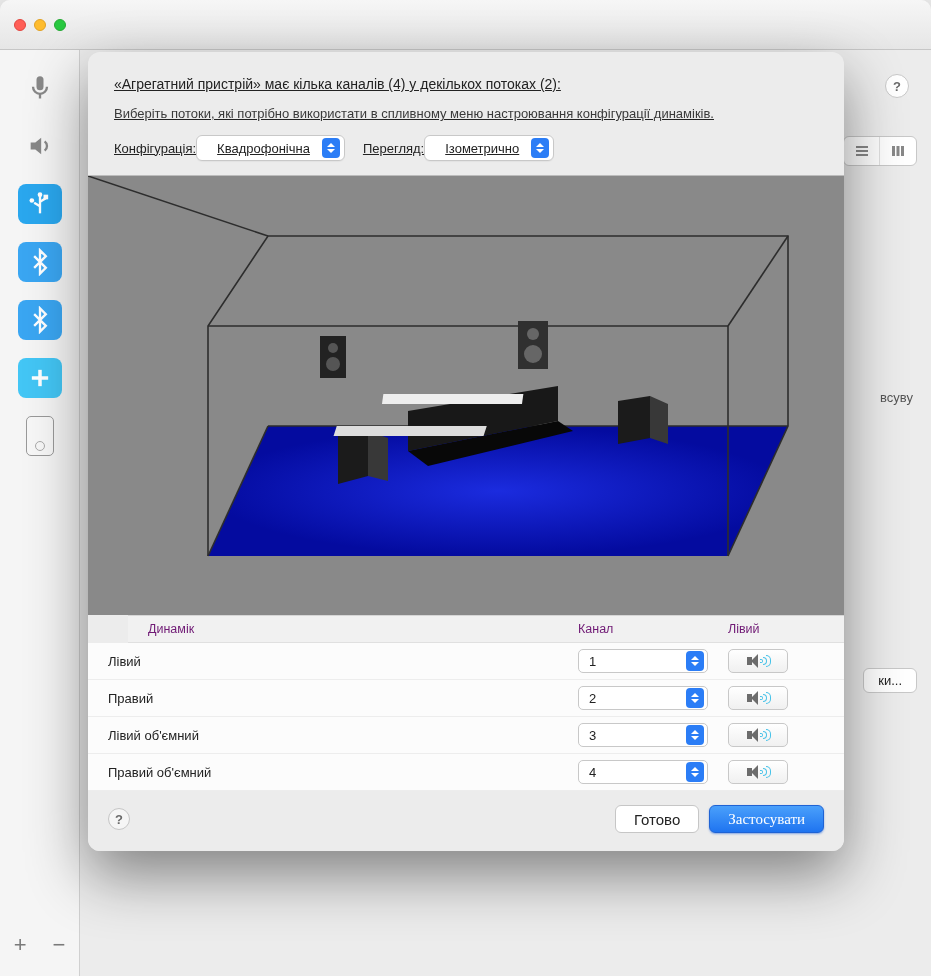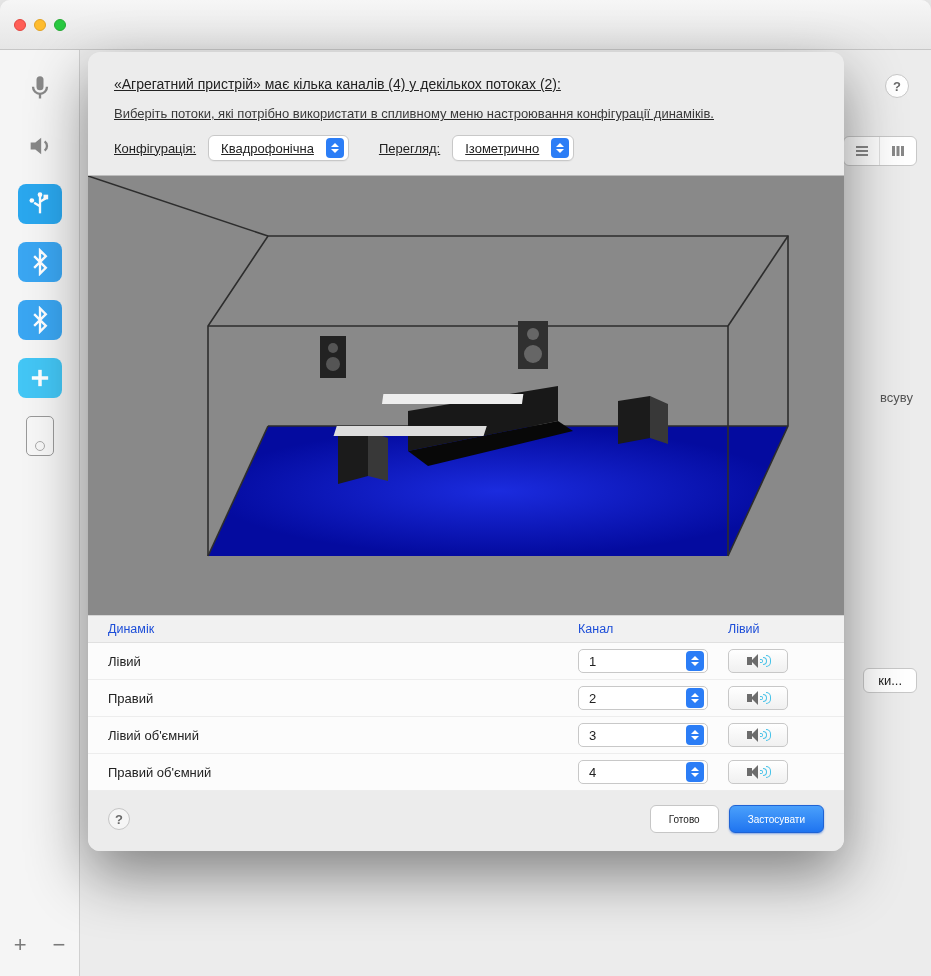--- a/index.html
+++ b/index.html
@@ -124,26 +124,26 @@
   box-shadow: inset 0 0 0 1px rgba(0,0,0,.1);
 }
 .check::after{
   content:""; position:absolute;
   left:3px; top:4px; width:8px; height:4px;
   border-left:2px solid #fff; border-bottom:2px solid #fff;
   transform:rotate(-48deg);
 }
 .hint { color:#3a3a3a; font-size:13px; margin-bottom:14px; }
 
-.config-row { display:flex; align-items:center; gap:12px; }
+.config-row { display:flex; align-items:center; }
 .lbl { font-size:13px; }
 .popup {
   display:inline-flex; align-items:center;
   background:#fff; border:1px solid #c8c8c8; border-radius:6px;
-  height:26px; padding: 0 4px 0 12px;
+  height:26px; padding: 0 4px 0 20px;
   box-shadow: 0 1px 1px rgba(0,0,0,.04);
 }
 .popup-text { padding-right:10px; }
 .stepper {
   width:18px; height:20px; background:#2b7df6; border-radius:4px;
   display:flex; flex-direction:column; align-items:center; justify-content:center;
   margin-left:2px;
 }
 .stepper::before, .stepper::after{
   content:""; width:0; height:0;
@@ -167,22 +167,23 @@
 
 .grid-header, .grid-row {
   display:grid;
   grid-template-columns: 1fr 150px 96px;
   align-items:center;
   padding: 6px 20px;
 }
 .grid-header {
   border-top:1px solid #d6d6d6;
   border-bottom:1px solid #e0e0e0;
-  font-size:12.5px; color:#1d4ed8;
+  font-size:12.5px; color:#701a75;
   background:#f1f1f1;
+  margin-left:40px;
 }
 .grid-row {
   border-bottom:1px solid #ededed;
   background:#fcfcfc;
 }
 .chan-popup {
   display:inline-flex; align-items:center; justify-content:space-between;
   background:#fff; border:1px solid #c8c8c8; border-radius:5px;
   height:24px; padding: 0 3px 0 10px; width:130px;
 }
@@ -219,27 +220,28 @@
 
 .sheet-footer {
   display:flex; align-items:center;
   padding: 14px 20px 18px 20px;
   gap:10px;
   background:#ececec;
 }
 .sheet-footer .spacer{flex:1;}
 .btn {
   height:28px; padding:0 18px; border-radius:6px;
-  font-size:10px; display:flex; align-items:center;
+  font-size:15px; display:flex; align-items:center;
   border:1px solid #c6c6c6; background:#fff;
 }
 .btn.primary {
   background: linear-gradient(#4aa0fb,#1f74f0);
   color:#fff; border:1px solid #1f63d4;
   box-shadow: 0 1px 2px rgba(30,100,220,.5);
+  font-family: Liberation Serif, serif;
 }
 .help-small {
   width:22px; height:22px; border-radius:50%;
   border:1px solid #c6c6c6; background:#f5f5f5;
   display:flex; align-items:center; justify-content:center;
   font-weight:600; color:#6a6a6a;
 }
 </style>
 </head>
 <body>

